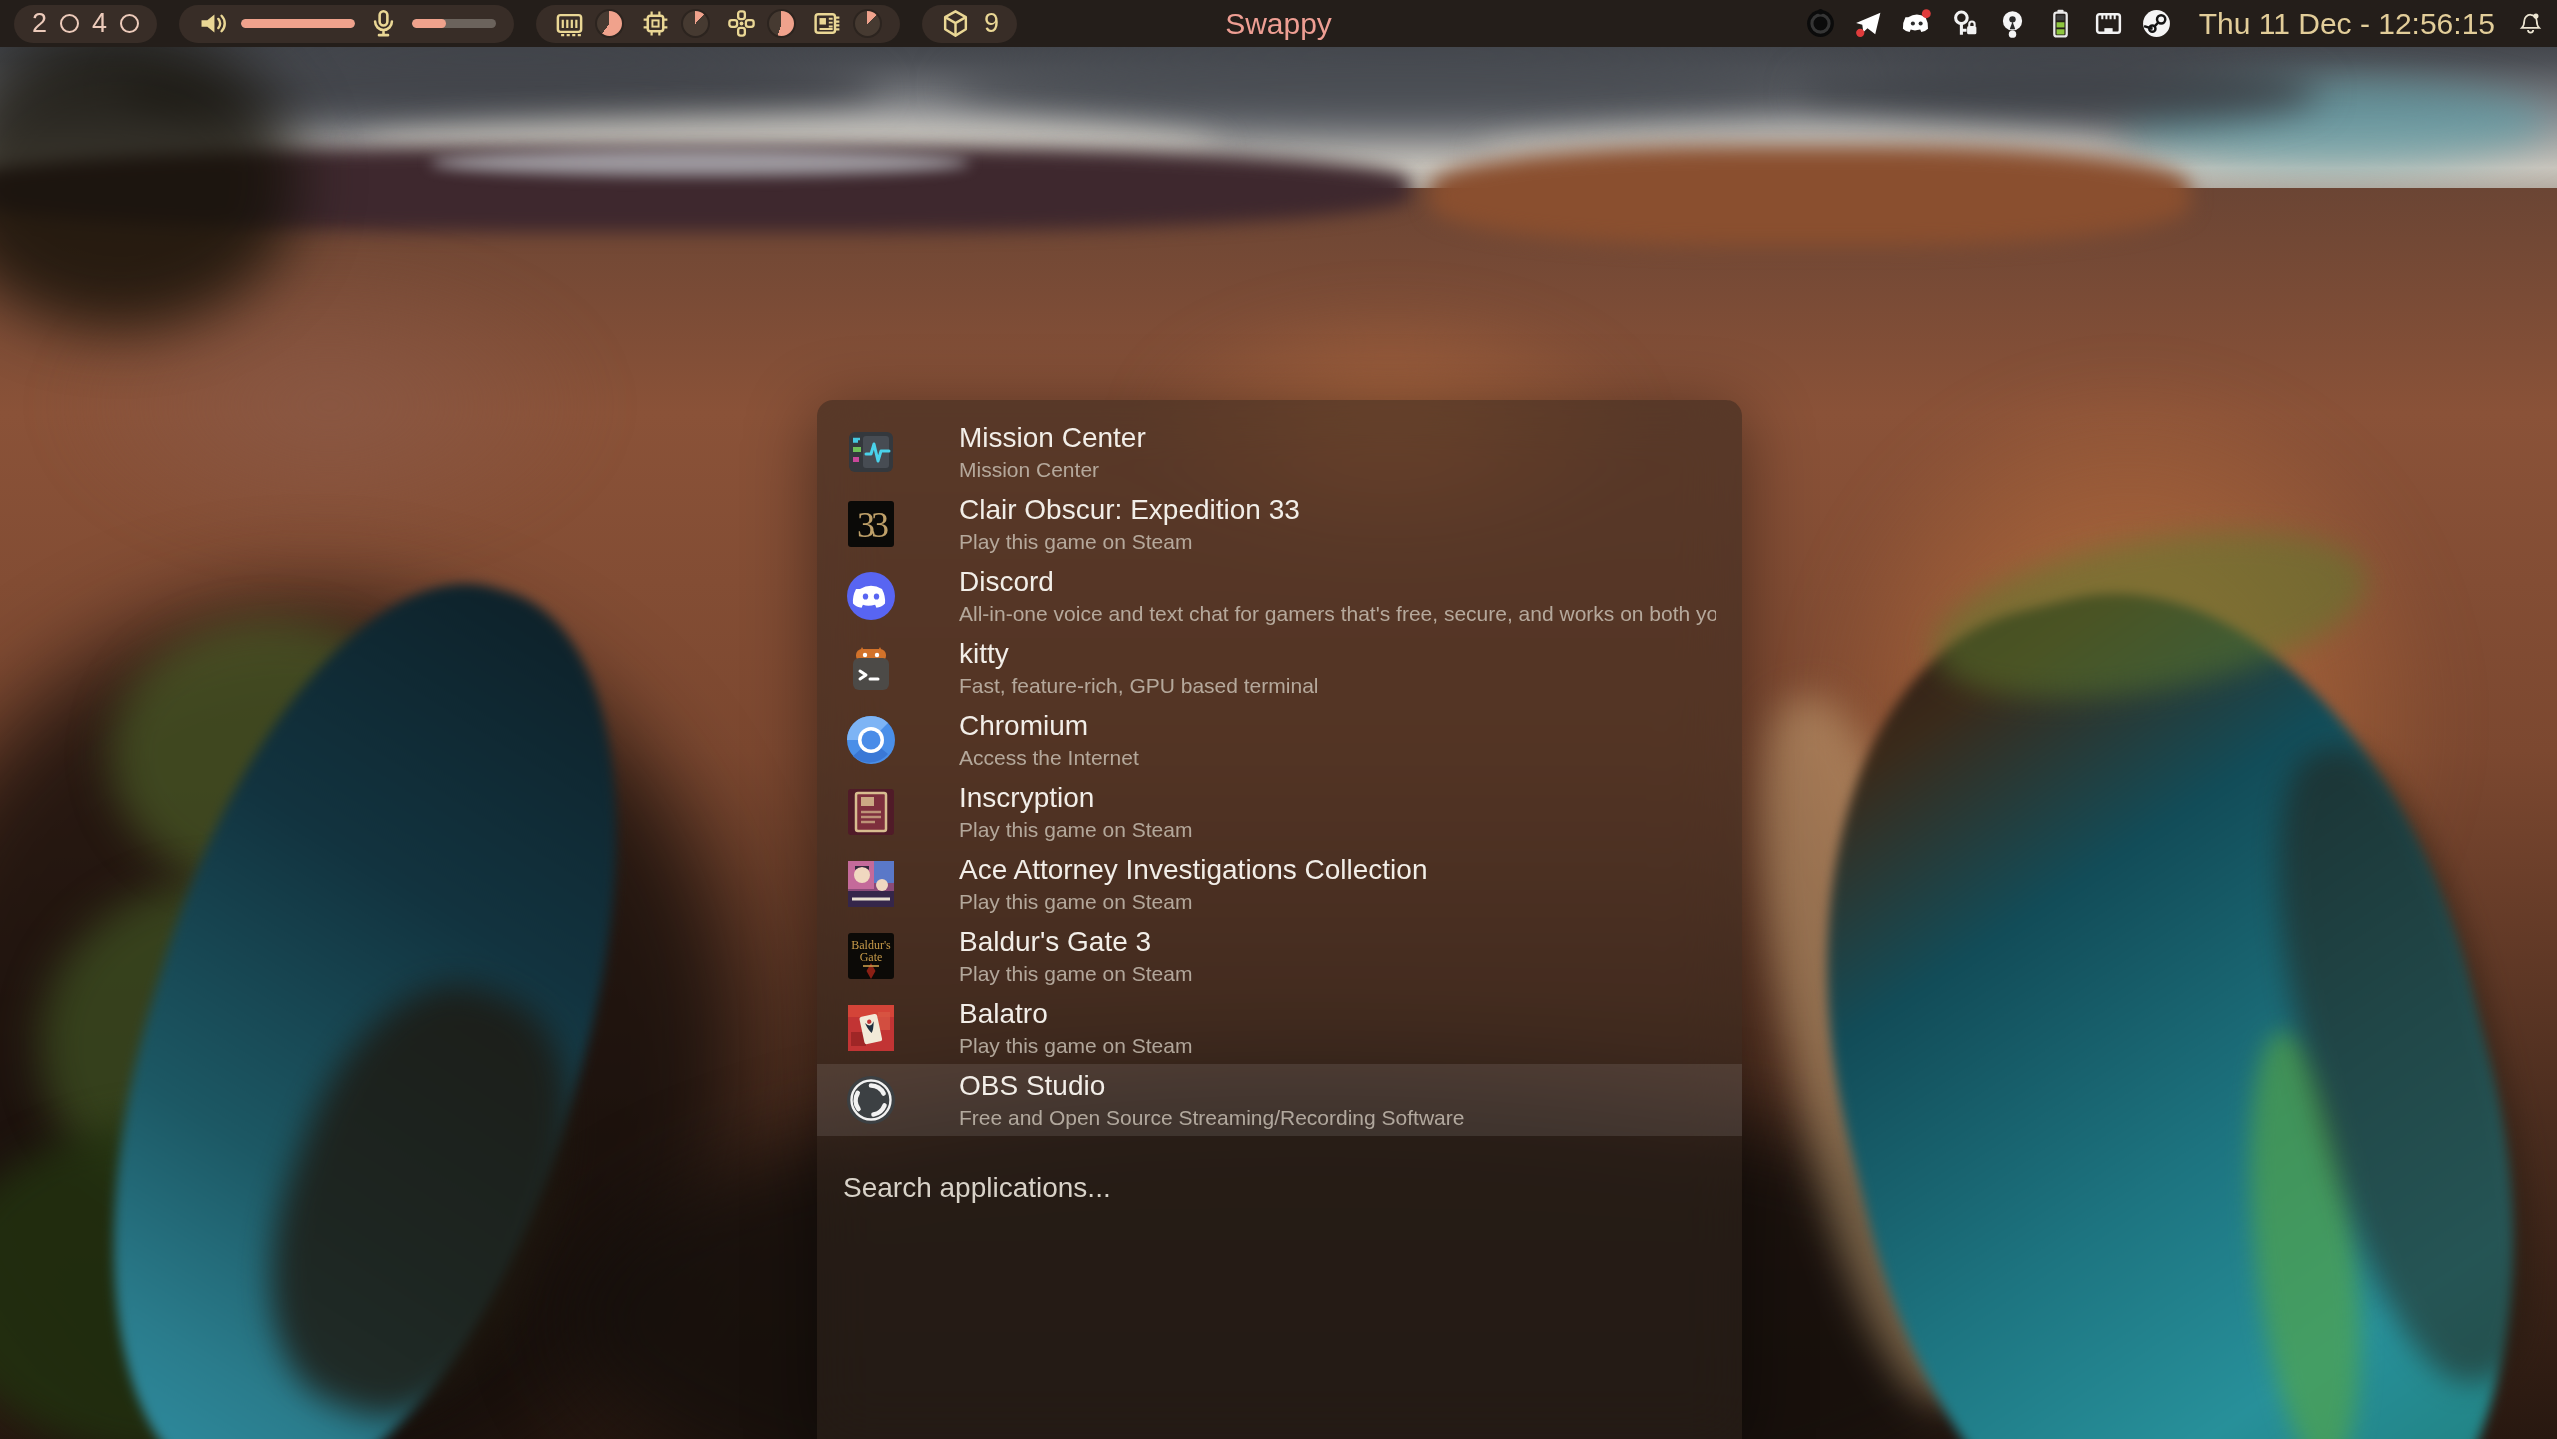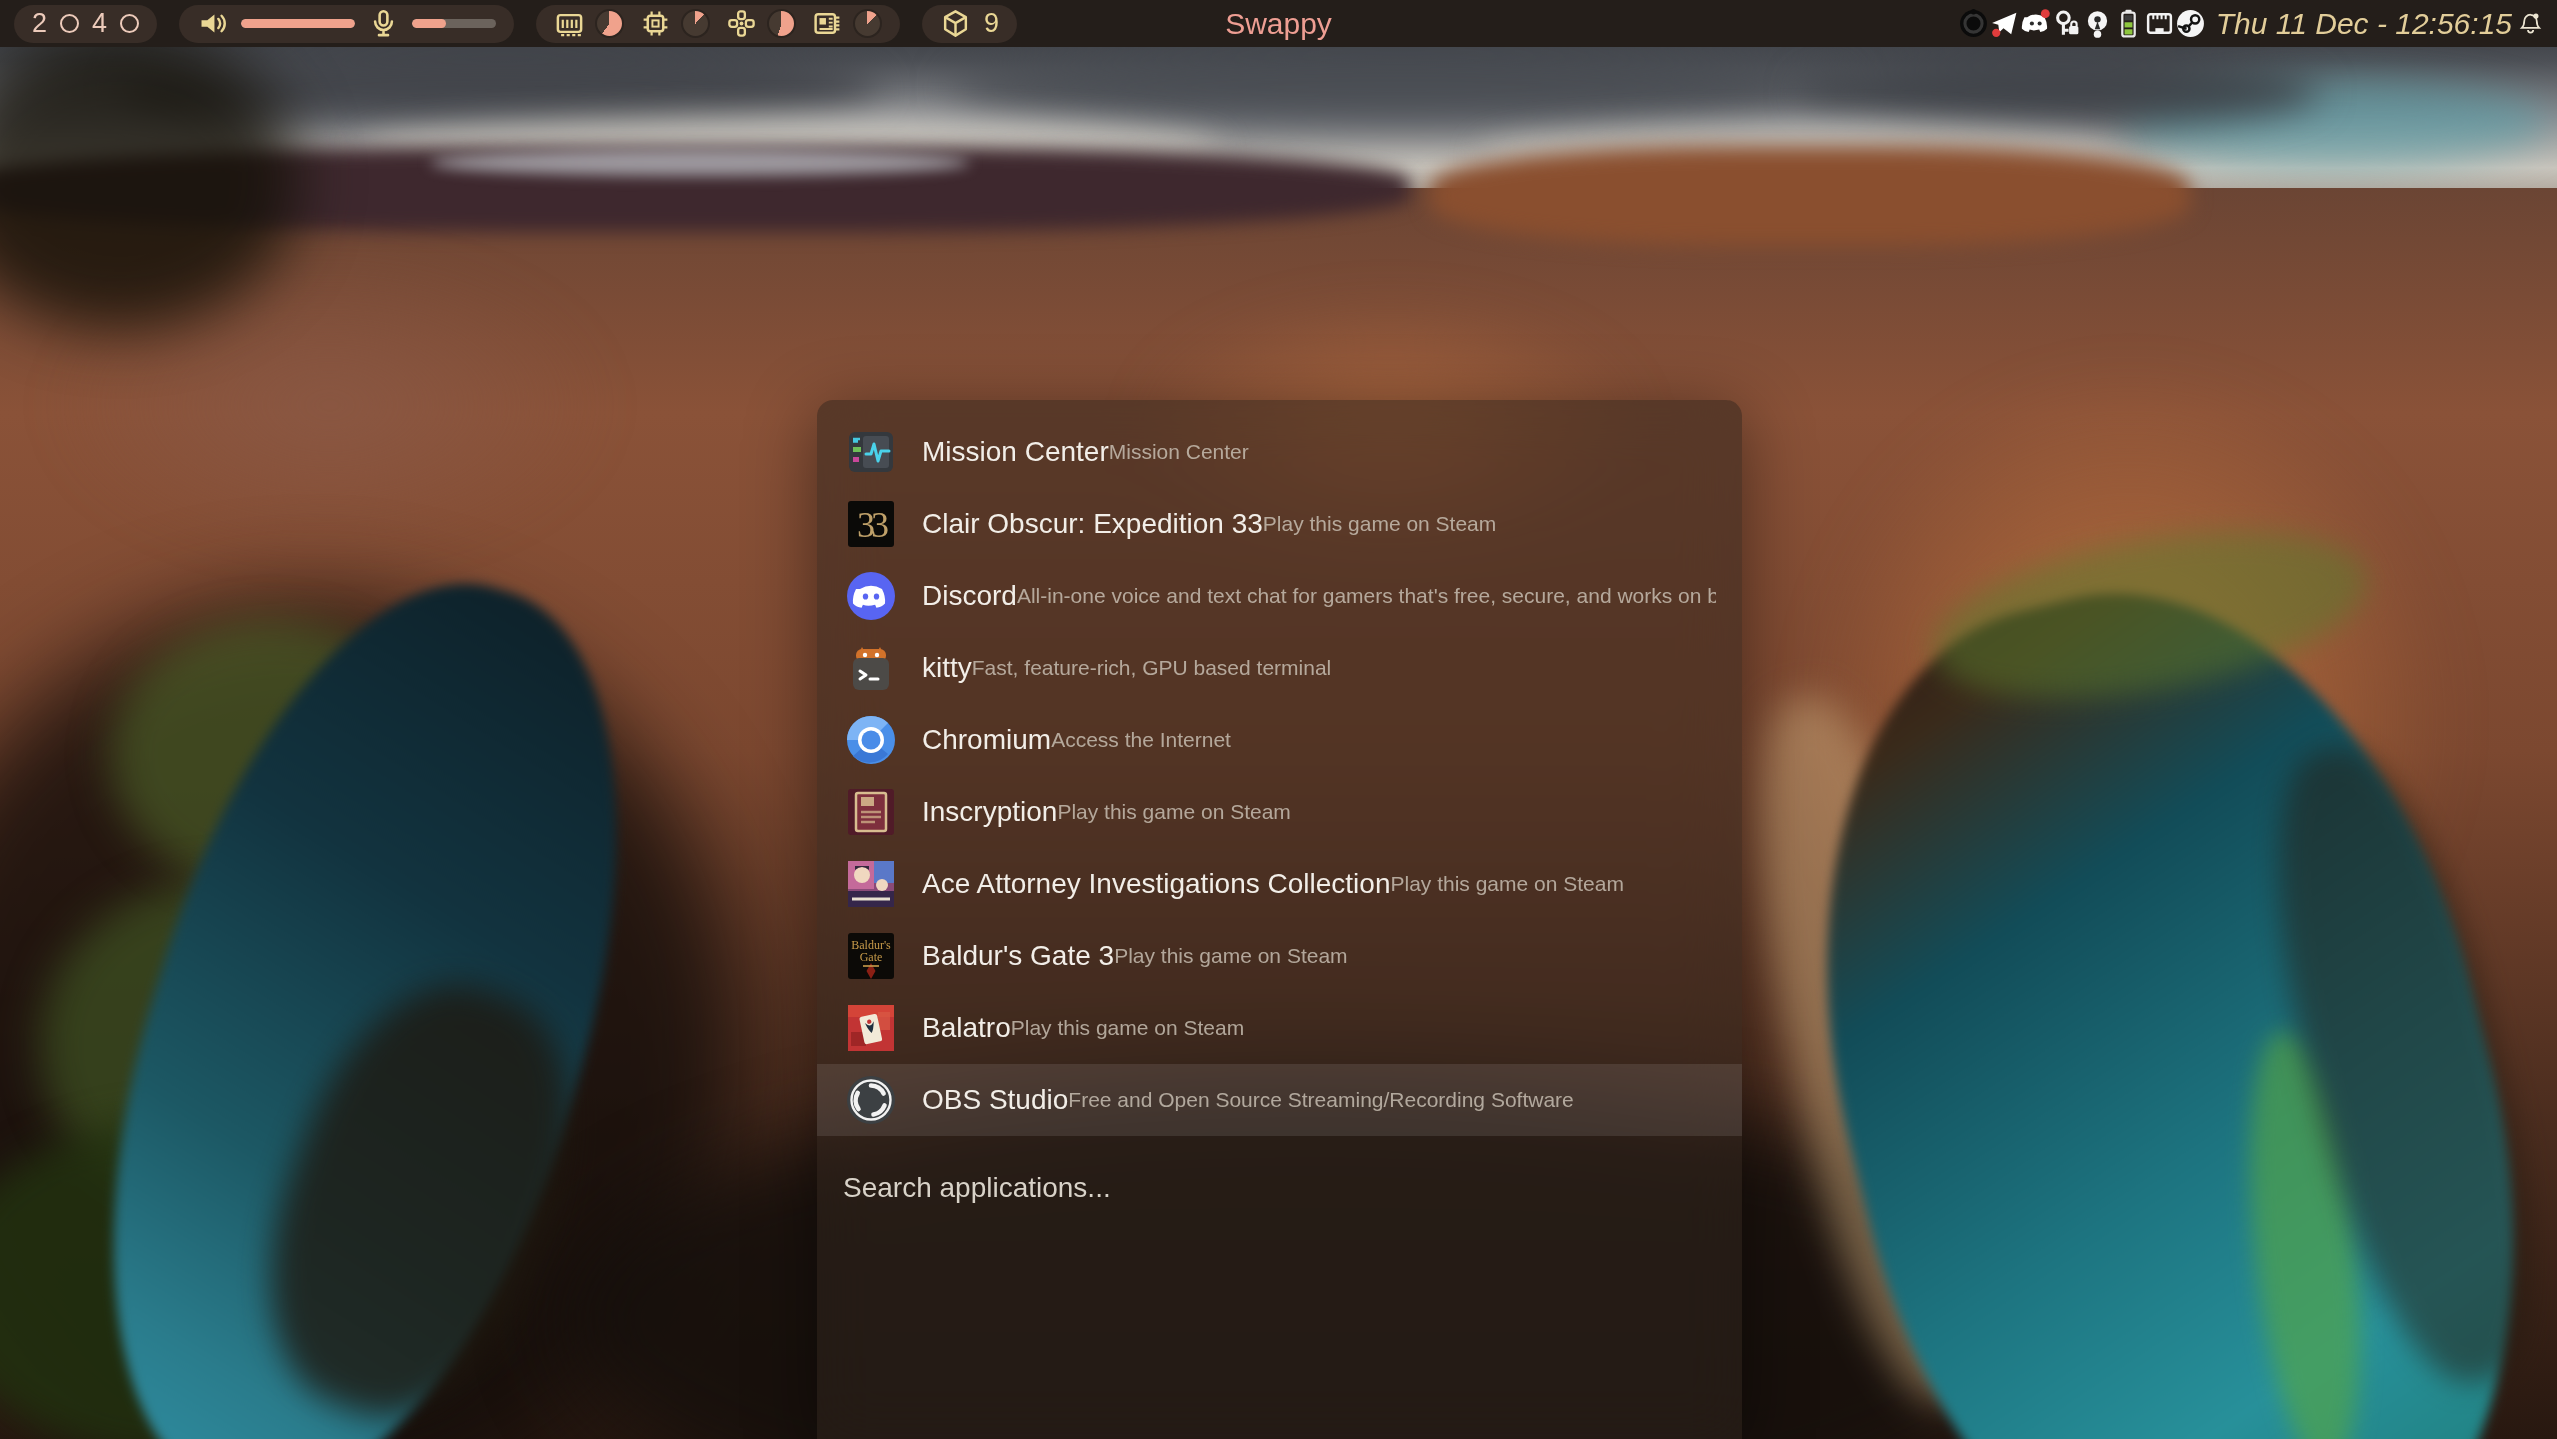--- a/index.html
+++ b/index.html
@@ -51,39 +51,39 @@
   .ws-num{font-size:27px;color:#eccaba;line-height:1;}
   .ws-dot{width:19px;height:19px;border:2.5px solid #eccaba;border-radius:50%;box-sizing:border-box;}
   .slider{height:9px;border-radius:5px;background:#6b635c;position:relative;overflow:hidden;}
   .slider>i{position:absolute;left:0;top:0;bottom:0;background:#f0a28c;border-radius:5px;display:block;}
   .sl-vol{width:114px;} .sl-mic{width:84px;}
   .pie{width:25px;height:25px;border-radius:50%;border:2px solid #2c241f;box-sizing:content-box;}
   .meter{display:flex;align-items:center;gap:10px;}
   .sysgap{gap:16px;}
   .updates-count{font-size:27px;color:#ead795;}
   .tb-title{position:absolute;left:0;right:0;text-align:center;font-size:30px;color:#ee9e93;pointer-events:none;}
-  .tb-right{margin-left:auto;display:flex;align-items:center;z-index:2;font-style:italic;}
+  .tb-right{margin-left:auto;display:flex;align-items:center;gap:17px;z-index:2;}
   .tray-ic{width:31px;height:31px;display:flex;align-items:center;justify-content:center;}
   .tray-ic svg{width:31px;height:31px;}
   .clock{font-size:30px;color:#e2cd99;margin:0 6px 0 10px;white-space:nowrap;}
   .bicon{width:25px;height:25px;}
   .bicon svg{width:100%;height:100%;}
 
   
   .launcher{position:absolute;left:817px;top:400px;width:925px;height:1039px;z-index:20;
             border-radius:16px 16px 0 0;background:rgba(47,36,29,0.55);
             backdrop-filter:blur(28px) saturate(1.05);-webkit-backdrop-filter:blur(28px) saturate(1.05);
             box-shadow:0 12px 70px rgba(0,0,0,0.45);
             display:flex;flex-direction:column;box-sizing:border-box;overflow:hidden;}
   .app-list{list-style:none;margin:16px 0 0;padding:0;}
   .app-row{height:72px;display:flex;align-items:center;gap:23px;padding:0 26px;box-sizing:border-box;}
   .app-row.selected{background:rgba(255,255,255,0.10);}
   .app-icon{width:56px;height:56px;flex:0 0 56px;text-align:center;}
   .app-icon svg{width:56px;height:56px;display:block;}
-  .app-text{display:flex;flex-direction:row;min-width:0;}
+  .app-text{display:flex;flex-direction:column;min-width:0;margin-left:37px;}
   .app-title{font-size:28px;color:#f2eee8;line-height:1.12;white-space:nowrap;}
   .app-desc{font-size:21px;color:rgba(203,194,182,0.82);line-height:1.15;margin-top:4px;
             white-space:nowrap;overflow:hidden;text-overflow:clip;}
   .search-line{padding:36px 26px 0;font-size:28px;color:#d8d2c8;}
 </style>
 </head>
 <body>
 
 <div class="wallpaper">
   <div class="wp sky"></div>

